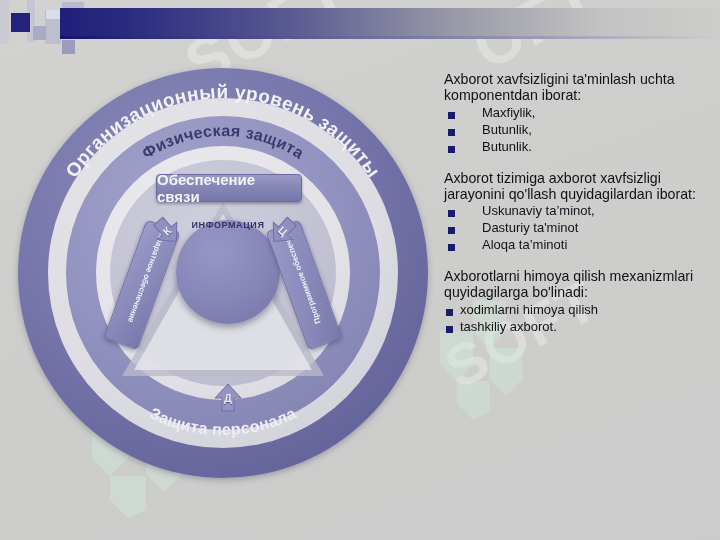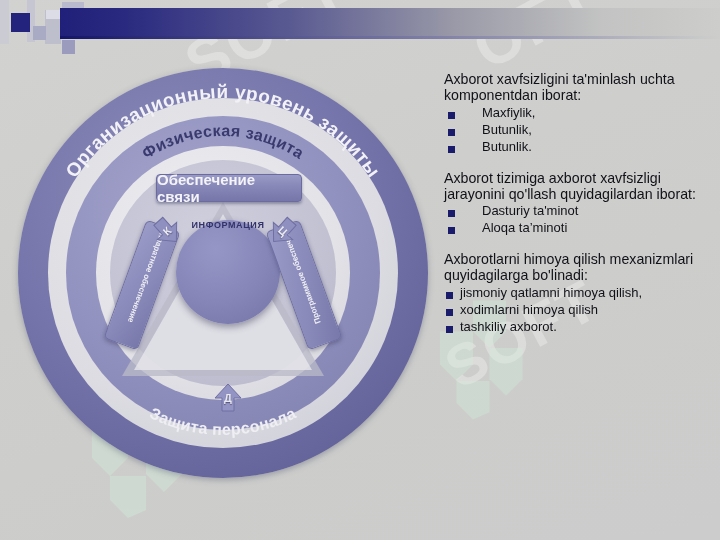--- a/index.html
+++ b/index.html
@@ -248,27 +248,27 @@
 
     <ul>
       <li class="l1">Maxfiylik,</li>
       <li class="l1">Butunlik,</li>
       <li class="l1">Butunlik.</li>
     </ul>
 
     <p class="para">Axborot tizimiga axborot xavfsizligi jarayonini qo'llash quyidagilardan iborat:</p>
 
     <ul>
+      <li class="l1">Uskunaviy ta’minot,</li>
       <li class="l1">Dasturiy ta'minot</li>
       <li class="l1">Aloqa ta’minoti</li>
     </ul>
 
     <p class="para">Axborotlarni himoya qilish mexanizmlari quyidagilarga bo'linadi:</p>
 
     <ul>
-      <li class="l2">jismoniy qatlamni himoya qilish,</li>
       <li class="l2">xodimlarni himoya qilish</li>
       <li class="l2">tashkiliy axborot.</li>
     </ul>
 
   </div>
 
 </div>
 
 </body></html>

